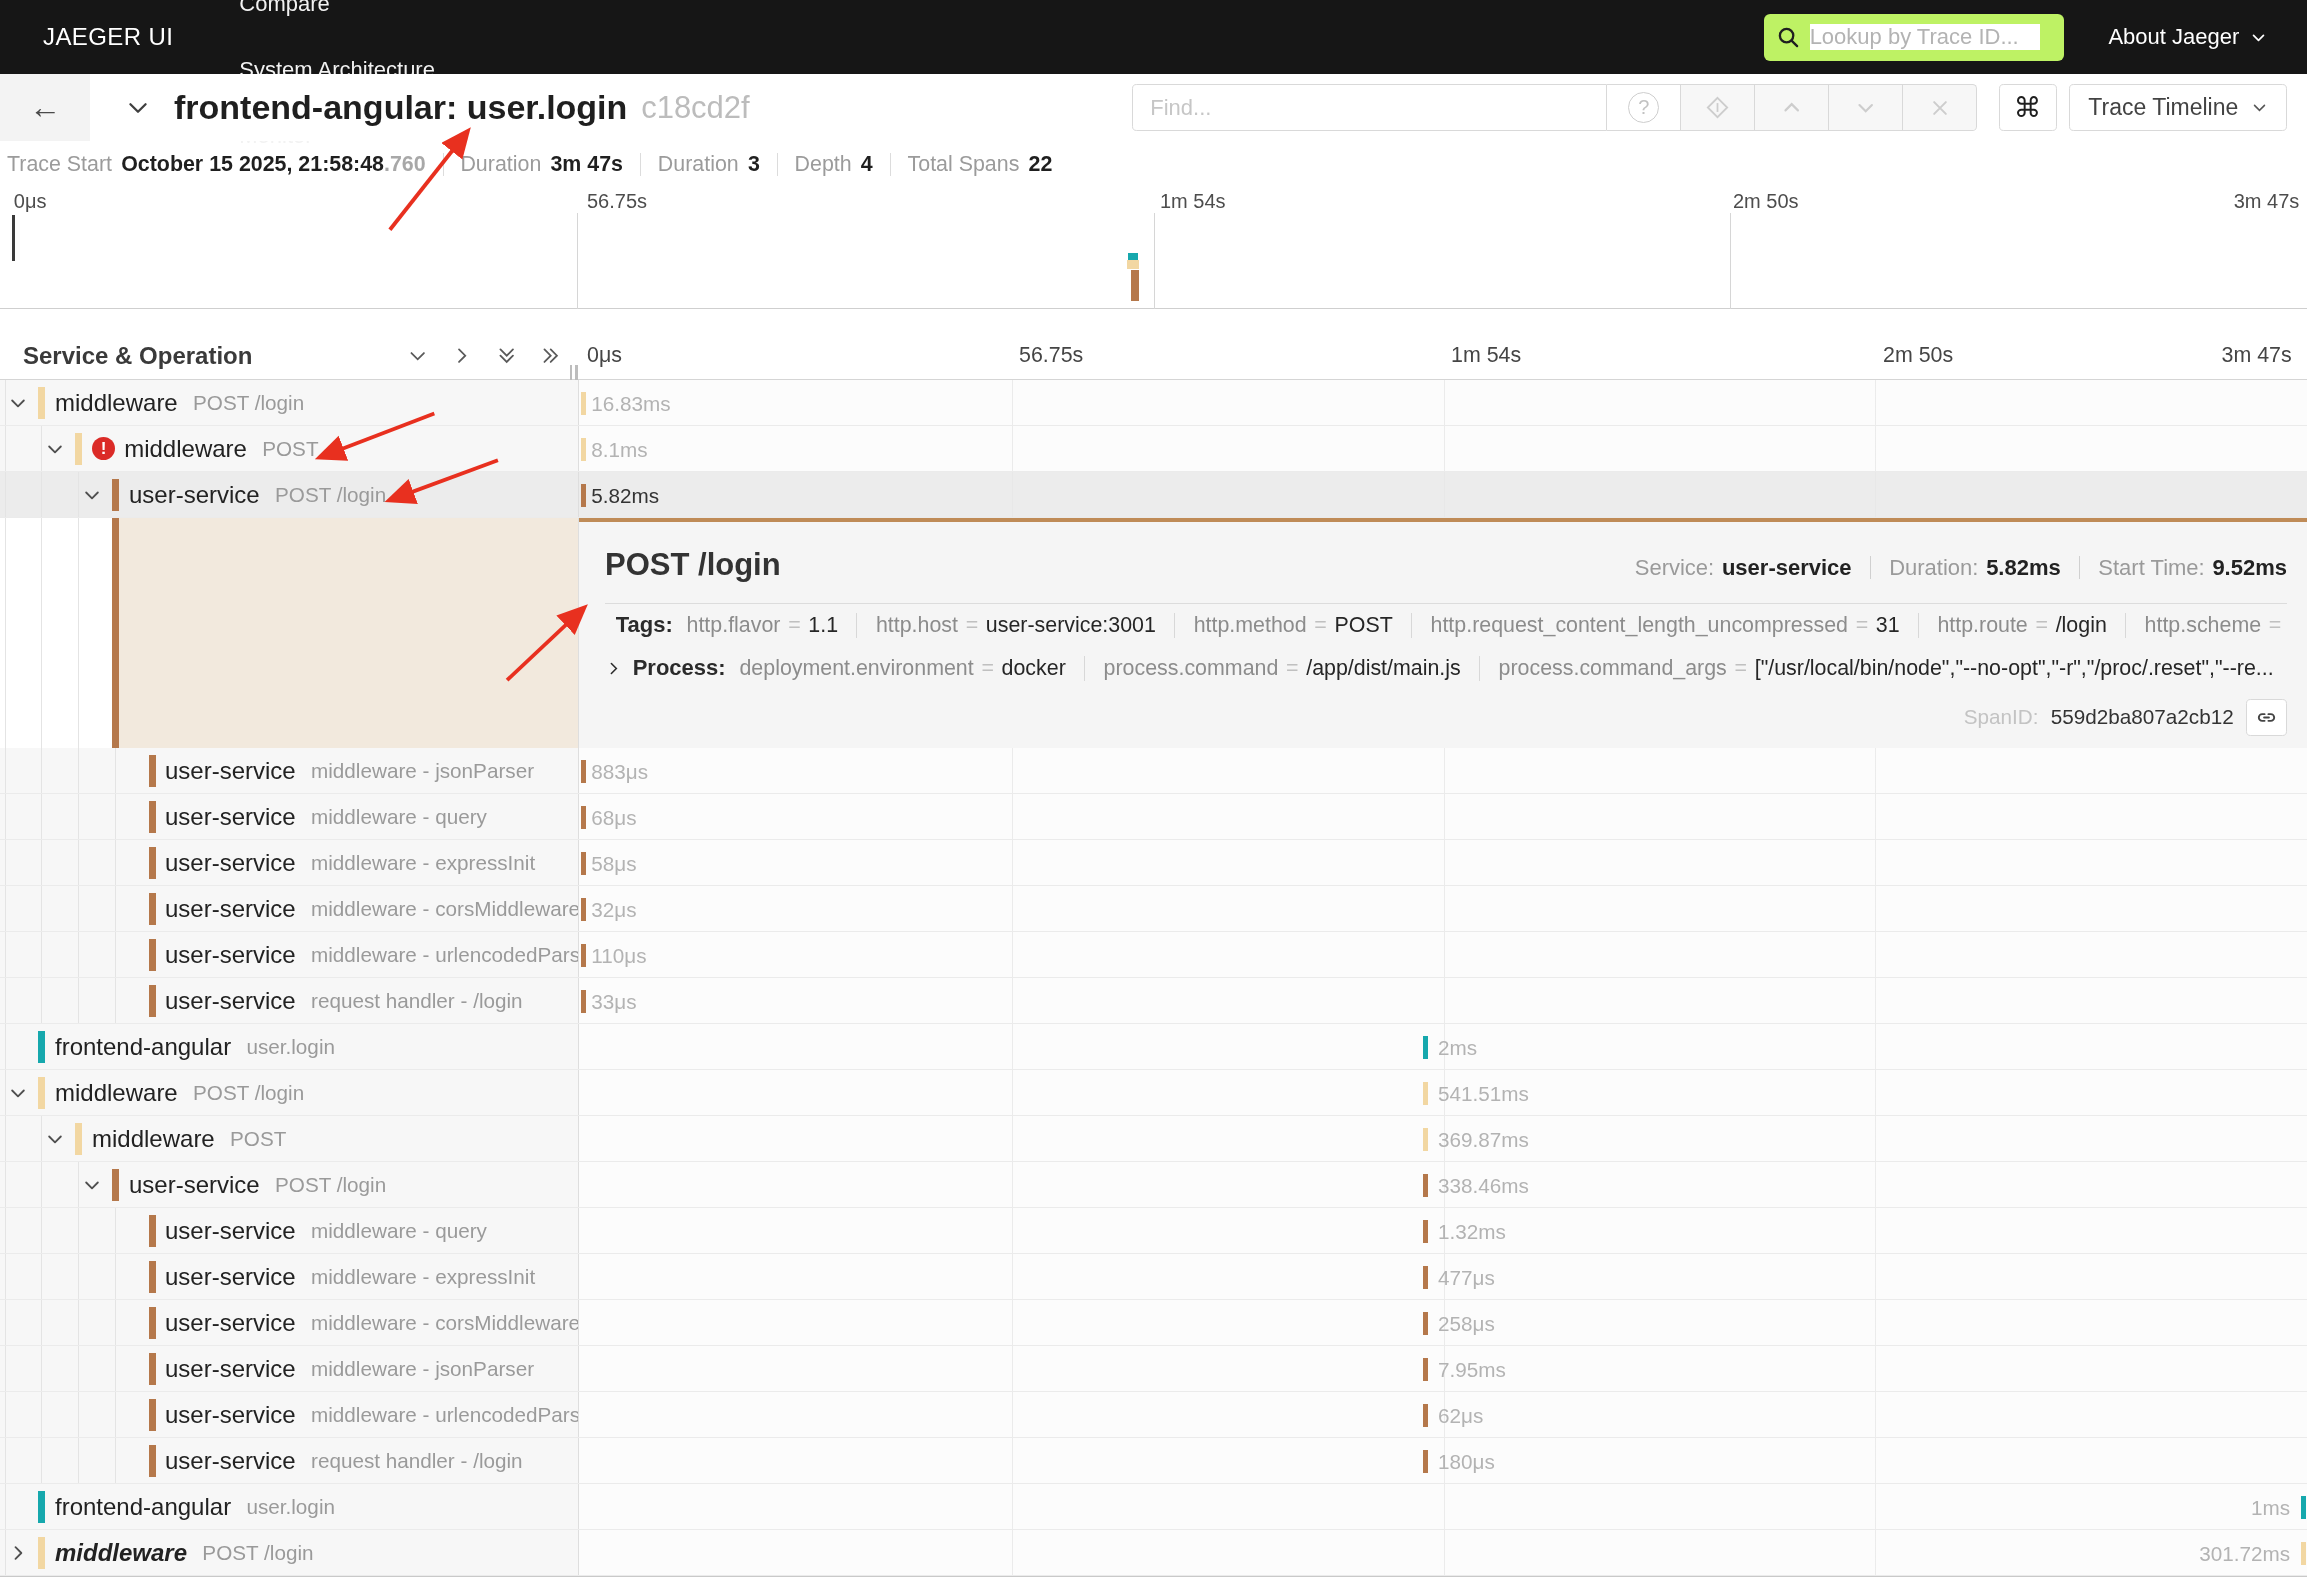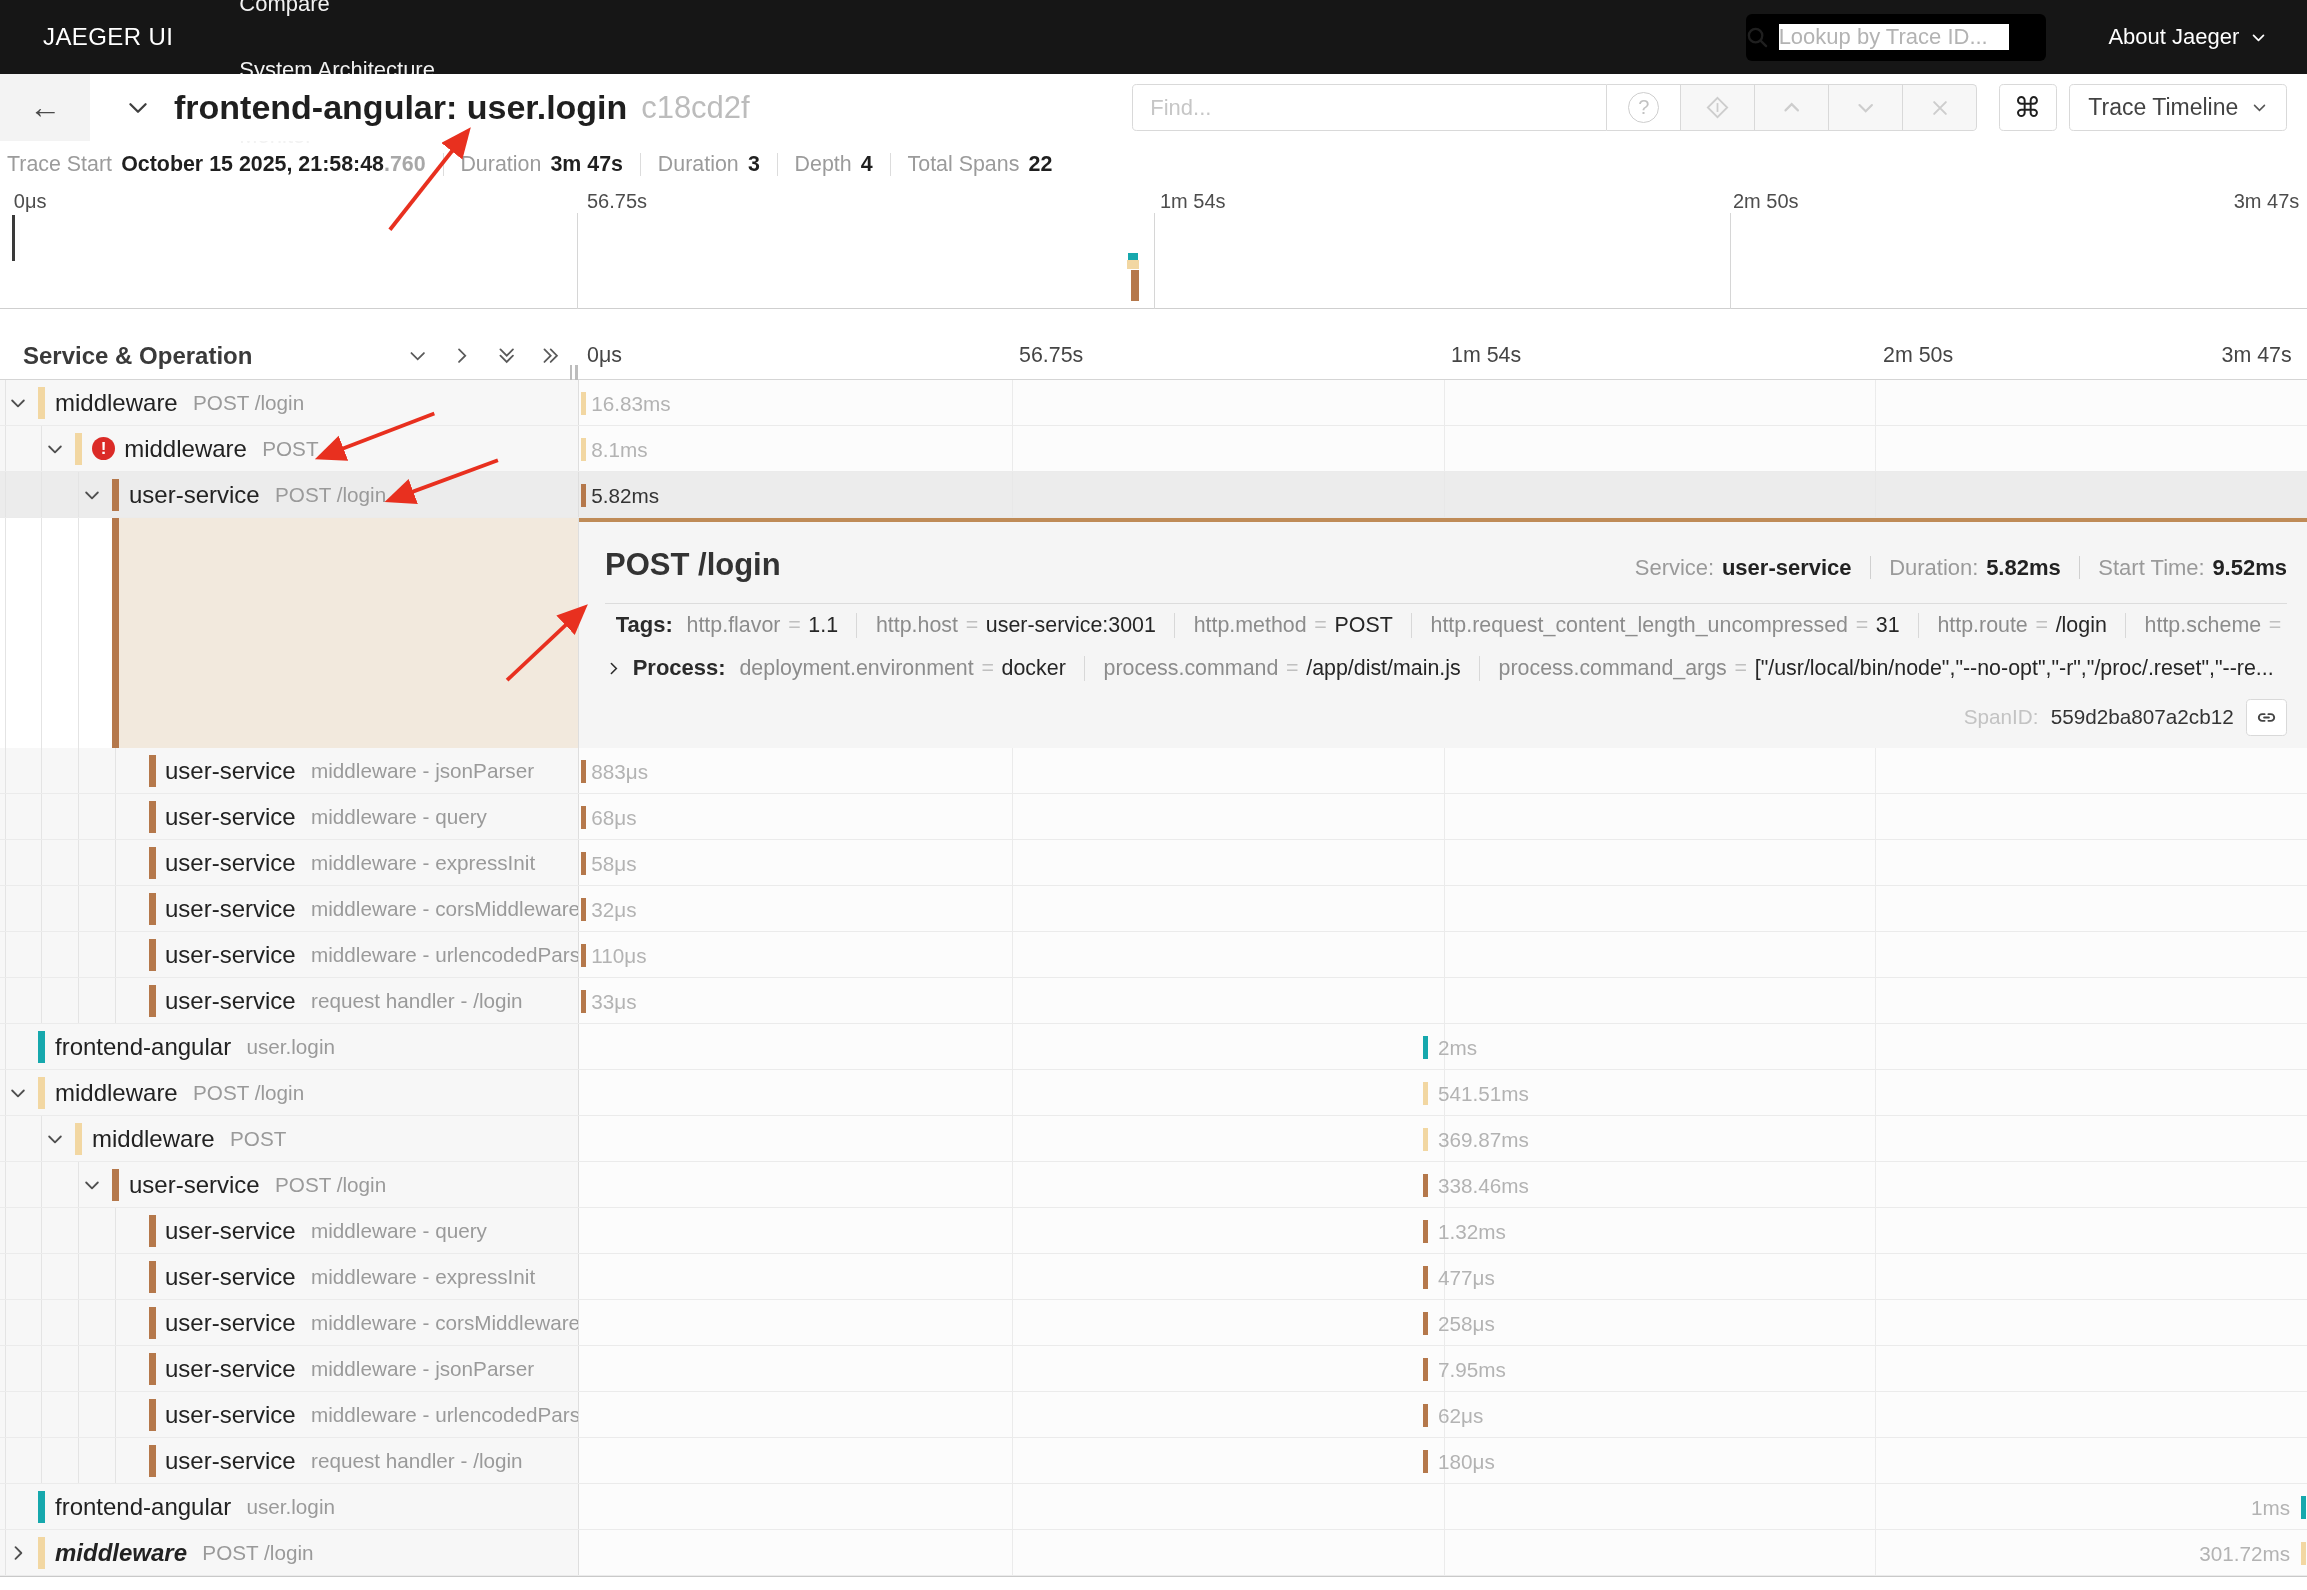--- a/index.html
+++ b/index.html
@@ -5,21 +5,21 @@
   * { margin:0; padding:0; box-sizing:border-box; }
   body { background:#ffffff; font-family:"Liberation Sans","DejaVu Sans",sans-serif; }
   .screen { position:relative; width:2307px; height:1590px; background:#fff; overflow:hidden; }
 
   
   .nav { position:absolute; left:0; top:0; width:2307px; height:74px; background:#161616; display:flex; align-items:center; padding:0 40px 0 43px; }
   .brand { color:#fff; font-size:24px; font-weight:normal; letter-spacing:0.4px; margin-right:66px; }
   .nav-links { display:flex; gap:40px;flex-direction:column; }
   .nav-link { color:#f2f2f2; font-size:22px; cursor:pointer; }
   .nav-spacer { flex:1; }
-  .nav-search { width:300px; height:47px; background:#000000; border-radius:6.1px; display:flex; align-items:center; padding:0 0; margin-right:62px; }
+  .nav-search { width:300px; height:47px; background:#bef264; border-radius:6.1px; display:flex; align-items:center; padding:0 13px; margin-right:44px; }
   .nav-search input { border:none; outline:none; font-size:22px; width:230px; margin-left:9.2px; color:#333; font-family:inherit; }
   .nav-search input::placeholder { color:#b3b3b3; }
   .nav-about { color:#fff; font-size:22px; display:flex; align-items:center; gap:10.7px; cursor:pointer; }
 
   
   .trace-header { position:absolute; left:0; top:74px; width:2307px; height:67px; background:#fff; display:flex; align-items:center; }
   .back-btn { width:90px; height:67px; background:#f3f3f3; display:flex; align-items:center; justify-content:center; font-size:32px; color:#4a4a4a; cursor:pointer; }
   .hdr-chev { margin-left:35px; display:flex; cursor:pointer; }
   .trace-title { font-size:34px; font-weight:bold; color:#1f1f1f; margin-left:23px; }
   .trace-id { font-size:31px; color:#bcbcbc; margin-left:13.8px; }

